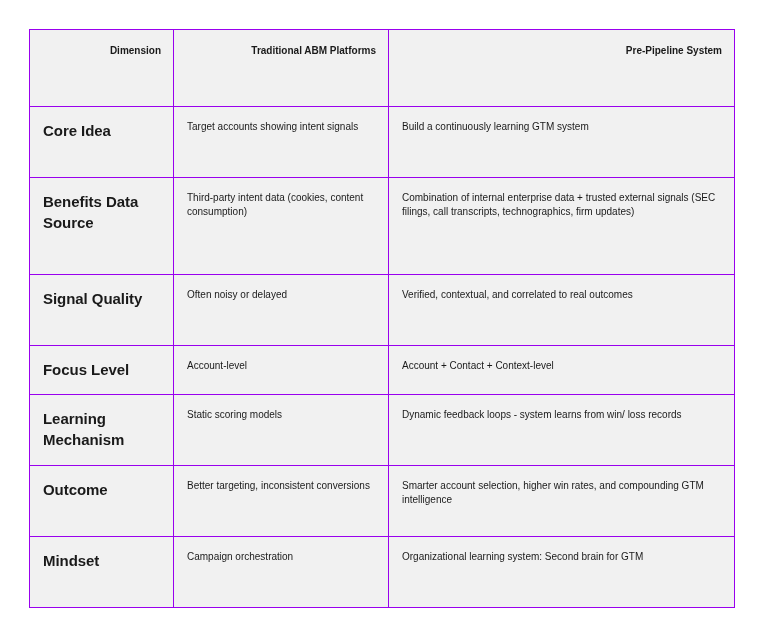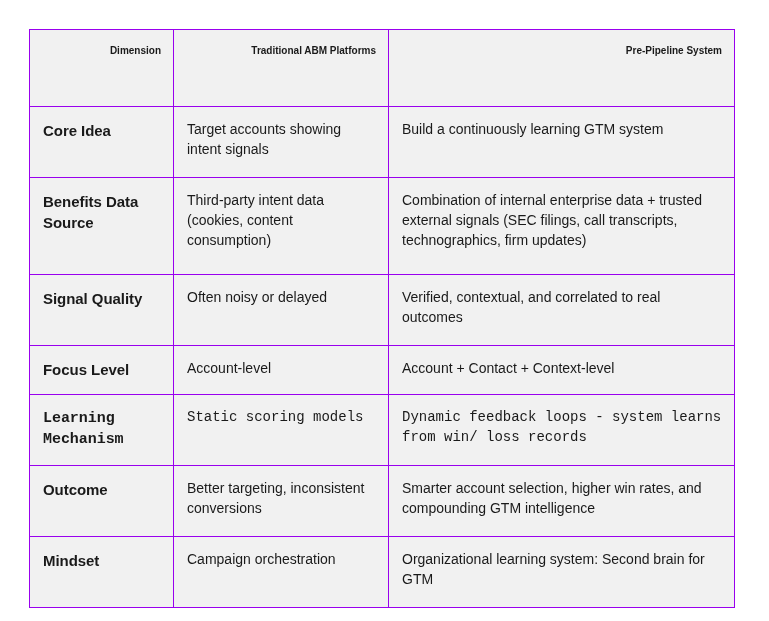--- a/index.html
+++ b/index.html
@@ -30,21 +30,21 @@
   table.cmp col.c-pre      { width: 346px; }
 
   table.cmp th,
   table.cmp td {
     border: 1.5px solid #9900ee;
     background: #f1f1f1;
     color: #1a1a1a;
     vertical-align: top;
     padding: 13px 12px 13px 13px;
     line-height: 1.42;
-    font-size: 14px;
+    font-size: 10px;
     font-weight: normal;
     text-align: left;
   }
   table.cmp thead th {
     text-align: right;
     font-weight: bold;
     font-size: 10px;
     padding-top: 14px;
     padding-bottom: 14px;
     height: 48px;
@@ -53,21 +53,21 @@
   }
   table.cmp tbody td.dim-cell {
     font-weight: bold;
     font-size: 15px;
     letter-spacing: -0.05px;
   }
   table.cmp tbody tr.r-core      td { height: 44px; }
   table.cmp tbody tr.r-primary   td { height: 70px; }
   table.cmp tbody tr.r-signal    td { height: 44px; }
   table.cmp tbody tr.r-focus     td { height: 22px; }
-  table.cmp tbody tr.r-learning  td { height: 44px; font-family: Liberation Mono, monospace; }
+  table.cmp tbody tr.r-learning  td { height: 44px; }
   table.cmp tbody tr.r-who       td { height: 44px; }
   table.cmp tbody tr.r-outcome   td { height: 44px; margin-left: 20px; }
   table.cmp tbody tr.r-mindset   td { height: 44px; }
 </style>
 </head>
 <body>
 
 <div id="comparison-table-wrap">
   <table class="cmp">
     <colgroup>

